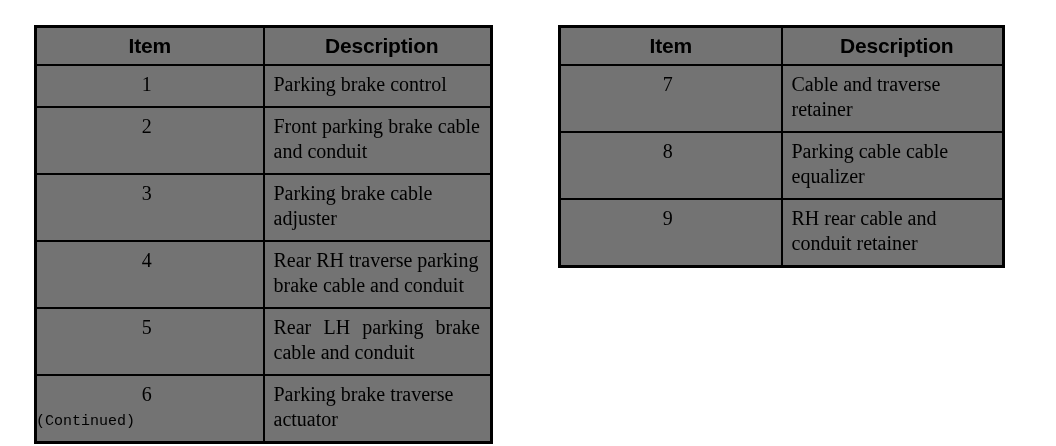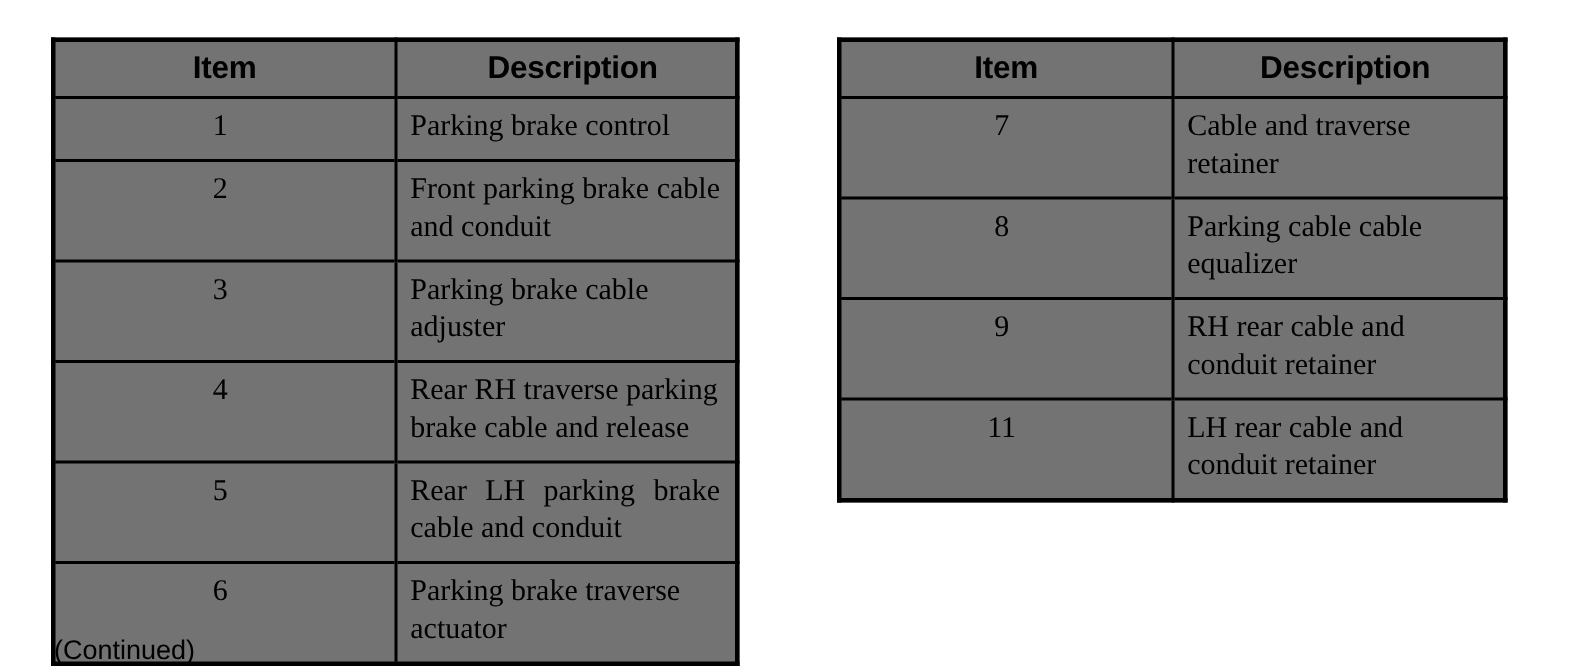--- a/index.html
+++ b/index.html
@@ -87,25 +87,24 @@
     text-align: justify;
   }
   .legend-table tbody td.cell-desc.single .desc-text {
     text-align: left;
   }
 
   #continued-note {
     position: absolute;
     left: 36px;
     top: 413px;
-    font-family: Liberation Sans, sans-serif;
-    font-size: 18px;
+    font-family: Liberation Mono, monospace;
+    font-size: 15px;
     line-height: 18px;
     white-space: nowrap;
-    margin-top: 11px;
   }
 </style>
 </head>
 <body>
 
 <table class="legend-table" id="legend-table-left">
   <thead>
     <tr>
       <th class="col-item">Item</th>
       <th class="col-desc">Description</th>
@@ -126,21 +125,21 @@
     </tr>
     <tr>
       <td class="cell-item">3</td>
       <td class="cell-desc single">
         <span class="desc-text">Parking brake cable adjuster</span>
       </td>
     </tr>
     <tr>
       <td class="cell-item">4</td>
       <td class="cell-desc single">
-        <span class="desc-text">Rear RH traverse parking brake cable and release</span>
+        <span class="desc-text">Rear RH traverse parking brake cable and conduit</span>
       </td>
     </tr>
     <tr>
       <td class="cell-item">5</td>
       <td class="cell-desc">
         <span class="desc-text">Rear LH parking brake cable and conduit</span>
       </td>
     </tr>
     <tr>
       <td class="cell-item">6</td>
@@ -170,22 +169,16 @@
       <td class="cell-desc single">
         <span class="desc-text">Parking cable cable equalizer</span>
       </td>
     </tr>
     <tr>
       <td class="cell-item">9</td>
       <td class="cell-desc single">
         <span class="desc-text">RH rear cable and conduit retainer</span>
       </td>
     </tr>
-    <tr>
-      <td class="cell-item">11</td>
-      <td class="cell-desc single">
-        <span class="desc-text">LH rear cable and conduit retainer</span>
-      </td>
-    </tr>
   </tbody>
 </table>
 
 <div id="continued-note">(Continued)</div>
 
 </body></html>

